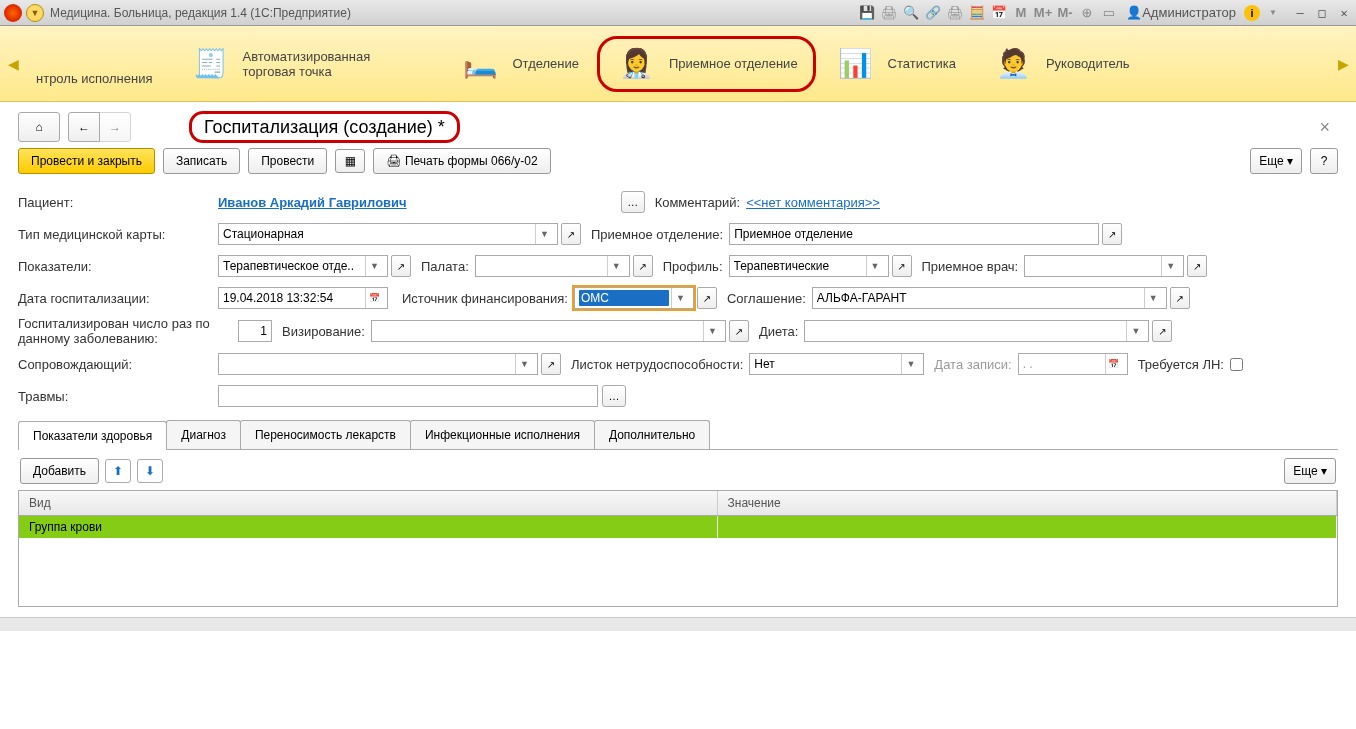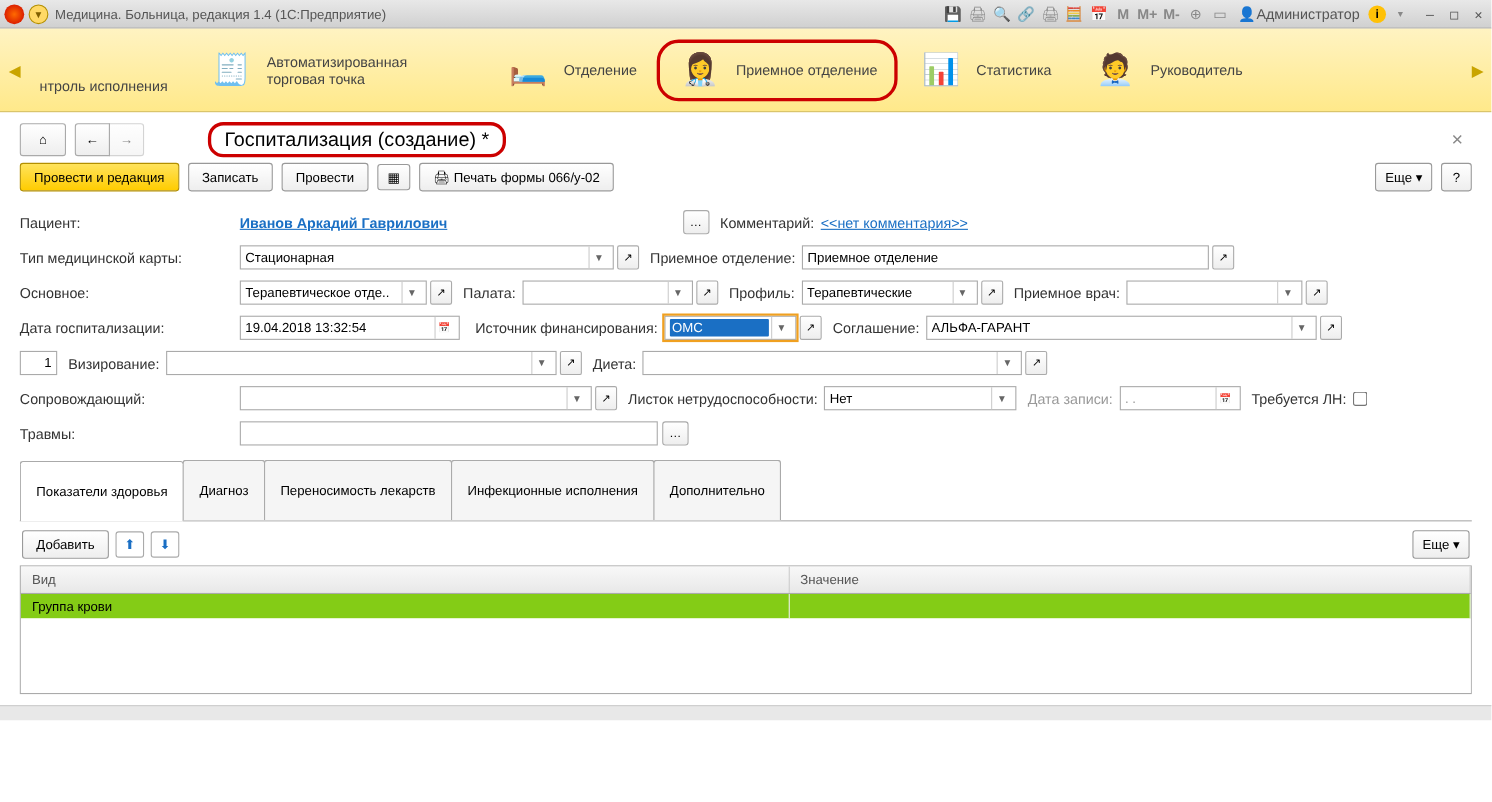--- a/index.html
+++ b/index.html
@@ -67,21 +67,21 @@
 .combo { display:flex; align-items:center; position:relative;}
 .combo .cval { flex:1; overflow:hidden; white-space:nowrap;}
 .dd { width:18px; height:20px; border-left:1px solid #ccc; display:flex;align-items:center;justify-content:center; color:#666; font-size:9px; cursor:pointer; margin-left:2px;}
 .extbtn { width:20px; height:22px; border:1px solid #aaa; margin-left:3px; background:linear-gradient(#fff,#eee); border-radius:2px; display:flex;align-items:center;justify-content:center; cursor:pointer; font-size:10px;}
 .combo.highlight-sel .cval { background:#1a6fc4; color:#fff; padding:1px 2px; border-radius:1px;}
 .combo.highlight-box { outline: 2px solid #f0a020; justify-content: space-between;}
 .num { width: 34px; text-align:right;}
 
 
 .subtabs { display:flex; border-bottom:1px solid #aaa; margin-top:10px;}
-.subtab { padding:20px 14px; border:1px solid #aaa; border-bottom:none; margin-right:-1px; cursor:pointer; background:#f5f5f5; border-radius:3px 3px 0 0;}
+.subtab { padding:7px 14px; border:1px solid #aaa; border-bottom:none; margin-right:-1px; cursor:pointer; background:#f5f5f5; border-radius:3px 3px 0 0;}
 .subtab.active { background:#fff; position:relative; top:1px;}
 
 
 .subtoolbar { display:flex; align-items:center; gap:6px; padding:8px 2px 6px 2px;}
 .arrow-btn { width:26px; height:24px; border:1px solid #aaa; border-radius:3px; display:flex;align-items:center;justify-content:center; cursor:pointer; background:#fff;}
 .arrow-btn.up { color:#1a6fc4;}
 .arrow-btn.down { color:#1a6fc4;}
 
 
 .tbl { border:1px solid #aaa; }
@@ -164,21 +164,21 @@
       <div class="fwd-btn">→</div>
     </div>
     <div class="page-title-wrap">
       <span class="page-title">Госпитализация (создание) *</span>
     </div>
     <div class="close-x">×</div>
   </div>
 
 
   <div class="btnrow">
-    <button class="btn yellow">Провести и редакция</button>
+    <button class="btn yellow">Провести и закрыть</button>
     <button class="btn">Записать</button>
     <button class="btn">Провести</button>
     <button class="btn btn-icon-only">▦</button>
     <button class="btn">🖨 <span>Печать формы 066/у-02</span></button>
     <div class="rsp"></div>
     <button class="btn more-btn"><span>Еще</span> ▾</button>
     <button class="btn help-btn">?</button>
   </div>
 
   <div class="form">
@@ -200,21 +200,21 @@
       </div>
       <div class="extbtn">↗</div>
       <div class="flabel short">Приемное отделение:</div>
       <div class="combo" style="width:370px;">
         <div class="cval">Приемное отделение</div>
       </div>
       <div class="extbtn">↗</div>
     </div>
 
     <div class="frow">
-      <div class="flabel">Основное:</div>
+      <div class="flabel">Показатели:</div>
       <div class="combo" style="width:170px;">
         <div class="cval">Терапевтическое отде..</div>
           <div class="dd">▼</div>
       </div>
       <div class="extbtn">↗</div>
       <div class="flabel short">Палата:</div>
       <div class="combo" style="width:155px;">
         <div class="cval"></div>
           <div class="dd">▼</div>
       </div>
@@ -228,39 +228,40 @@
       <div class="flabel short">Приемное врач:</div>
       <div class="combo" style="width:160px;">
         <div class="cval"></div>
           <div class="dd">▼</div>
       </div>
       <div class="extbtn">↗</div>
     </div>
 
     <div class="frow">
       <div class="flabel">Дата госпитализации:</div>
-      <div class="combo" style="width:200px;">
+      <div class="combo" style="width:170px;">
         <div class="cval">19.04.2018 13:32:54</div>
           <div class="dd">📅</div>
       </div>
       <div class="flabel short" style="padding-left:14px;">Источник финансирования:</div>
       <div class="combo highlight-box highlight-sel" style="width:120px;">
         <div class="cval">ОМС</div>
           <div class="dd">▼</div>
       </div>
       <div class="extbtn">↗</div>
       <div class="flabel short">Соглашение:</div>
       <div class="combo" style="width:355px;">
         <div class="cval">АЛЬФА-ГАРАНТ</div>
           <div class="dd">▼</div>
       </div>
       <div class="extbtn">↗</div>
     </div>
 
     <div class="frow">
+      <div class="flabel" style="width:220px;">Госпитализирован число раз по данному заболеванию:</div>
       <input class="txt num" value="1" style="">
       <div class="flabel short">Визирование:</div>
       <div class="combo" style="width:355px;">
         <div class="cval"></div>
           <div class="dd">▼</div>
       </div>
       <div class="extbtn">↗</div>
       <div class="flabel short">Диета:</div>
       <div class="combo" style="width:345px;">
         <div class="cval"></div>

